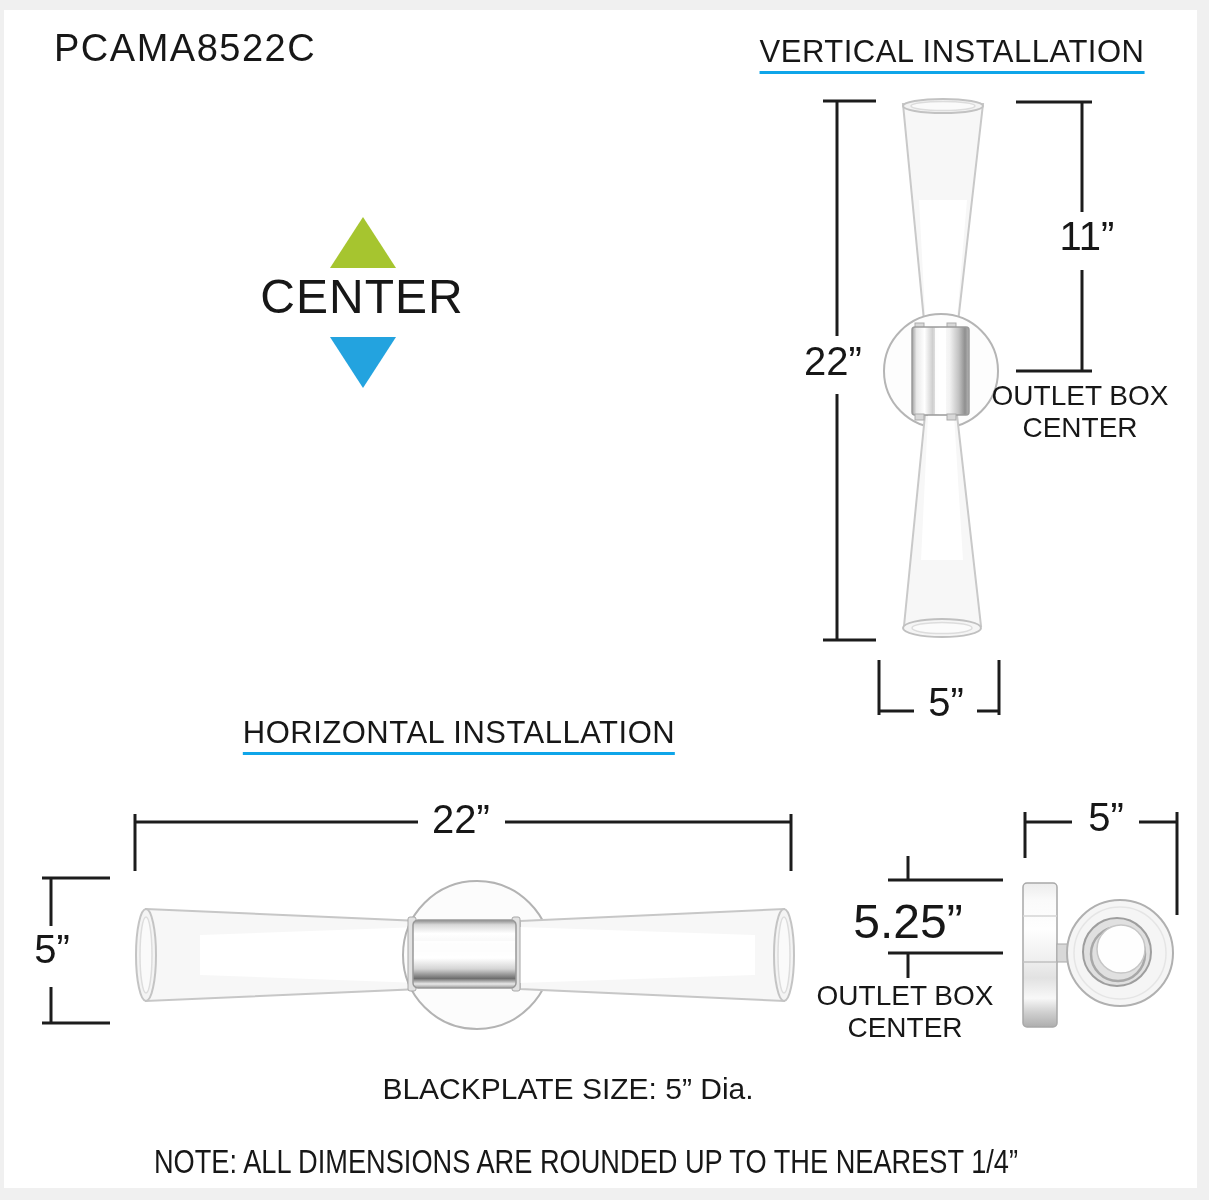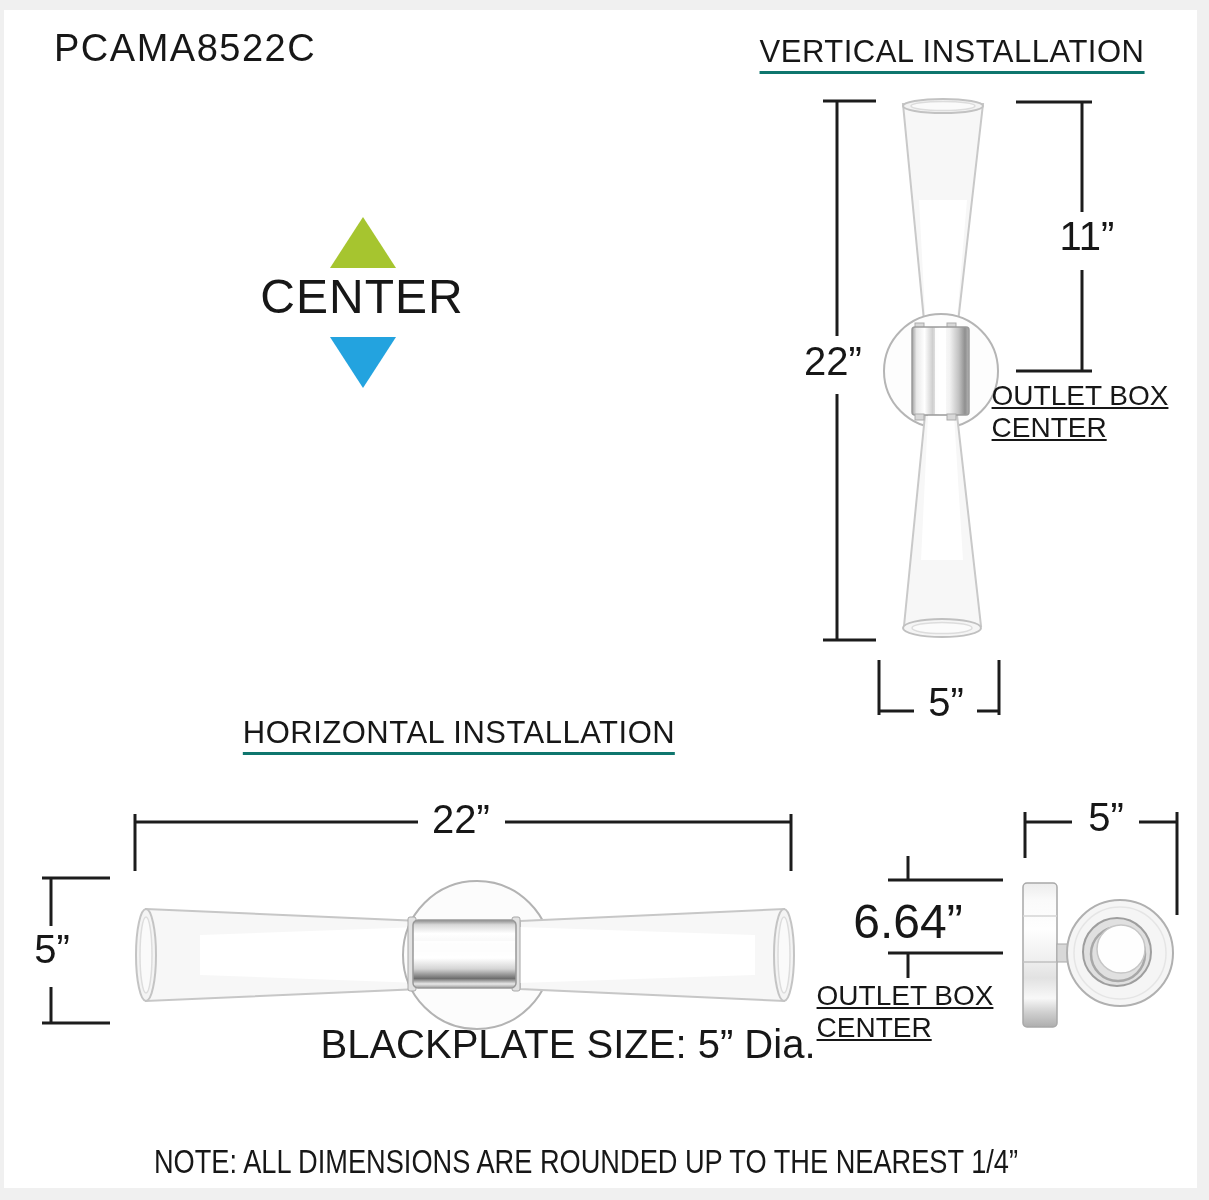--- a/index.html
+++ b/index.html
@@ -1,23 +1,23 @@
 <!DOCTYPE html>
 <html><head>
 <meta charset="utf-8">
 <style>
   html,body{margin:0;padding:0;width:1209px;height:1200px;overflow:hidden;background:#f0f0f0;}
   #stage{position:relative;width:1209px;height:1200px;font-family:"Liberation Sans","DejaVu Sans",sans-serif;color:#171717;}
   #card{position:absolute;left:4px;top:10px;right:12px;bottom:12px;background:#ffffff;}
   #linework{position:absolute;left:0;top:0;z-index:1;}
   .lbl{position:absolute;z-index:2;line-height:1;white-space:nowrap;color:#171717;}
   .cx{transform:translateX(-50%);}
-  .heading{font-size:31px;letter-spacing:.5px;border-bottom:3px solid #0f766e;padding-bottom:4px;}
+  .heading{font-size:31px;letter-spacing:.5px;border-bottom:3px solid #0ea5e9;padding-bottom:4px;}
   .dim{font-size:40px;}
-  .small{font-size:28px;line-height:32px;text-decoration:underline;}
+  .small{font-size:28px;line-height:32px;text-align:center;}
   .arrow{position:absolute;z-index:2;}
 </style>
 </head>
 <body>
 
 <div id="stage">
   <div id="card"></div>
 
   <svg id="linework" width="1209" height="1200" viewBox="0 0 1209 1200">
     <defs>
@@ -153,21 +153,21 @@
     <div>OUTLET BOX</div>
     <div>CENTER</div>
   </div>
   <div class="lbl cx dim" style="left:946px;top:682px;">5”</div>
 
   <div class="lbl cx heading" style="left:459px;top:717px;">HORIZONTAL INSTALLATION</div>
   <div class="lbl cx dim" style="left:461px;top:799px;">22”</div>
   <div class="lbl cx dim" style="left:52px;top:929px;">5”</div>
 
   <div class="lbl cx dim" style="left:1106px;top:797px;">5”</div>
-  <div class="lbl cx" style="left:908px;top:898px;font-size:48px;">6.64”</div>
+  <div class="lbl cx" style="left:908px;top:898px;font-size:48px;">5.25”</div>
   <div class="lbl cx small" style="left:905px;top:980px;">
     <div>OUTLET BOX</div>
     <div>CENTER</div>
   </div>
 
-  <div class="lbl cx" style="left:568px;top:1024px;font-size:40px;">BLACKPLATE SIZE: 5” Dia.</div>
+  <div class="lbl cx" style="left:568px;top:1074px;font-size:30px;">BLACKPLATE SIZE: 5” Dia.</div>
   <div class="lbl" style="left:586px;top:1144px;font-size:34px;transform:translateX(-50%) scaleX(0.8);transform-origin:50% 50%;">NOTE: ALL DIMENSIONS ARE ROUNDED UP TO THE NEAREST 1/4”</div>
 </div>
 
 </body></html>

